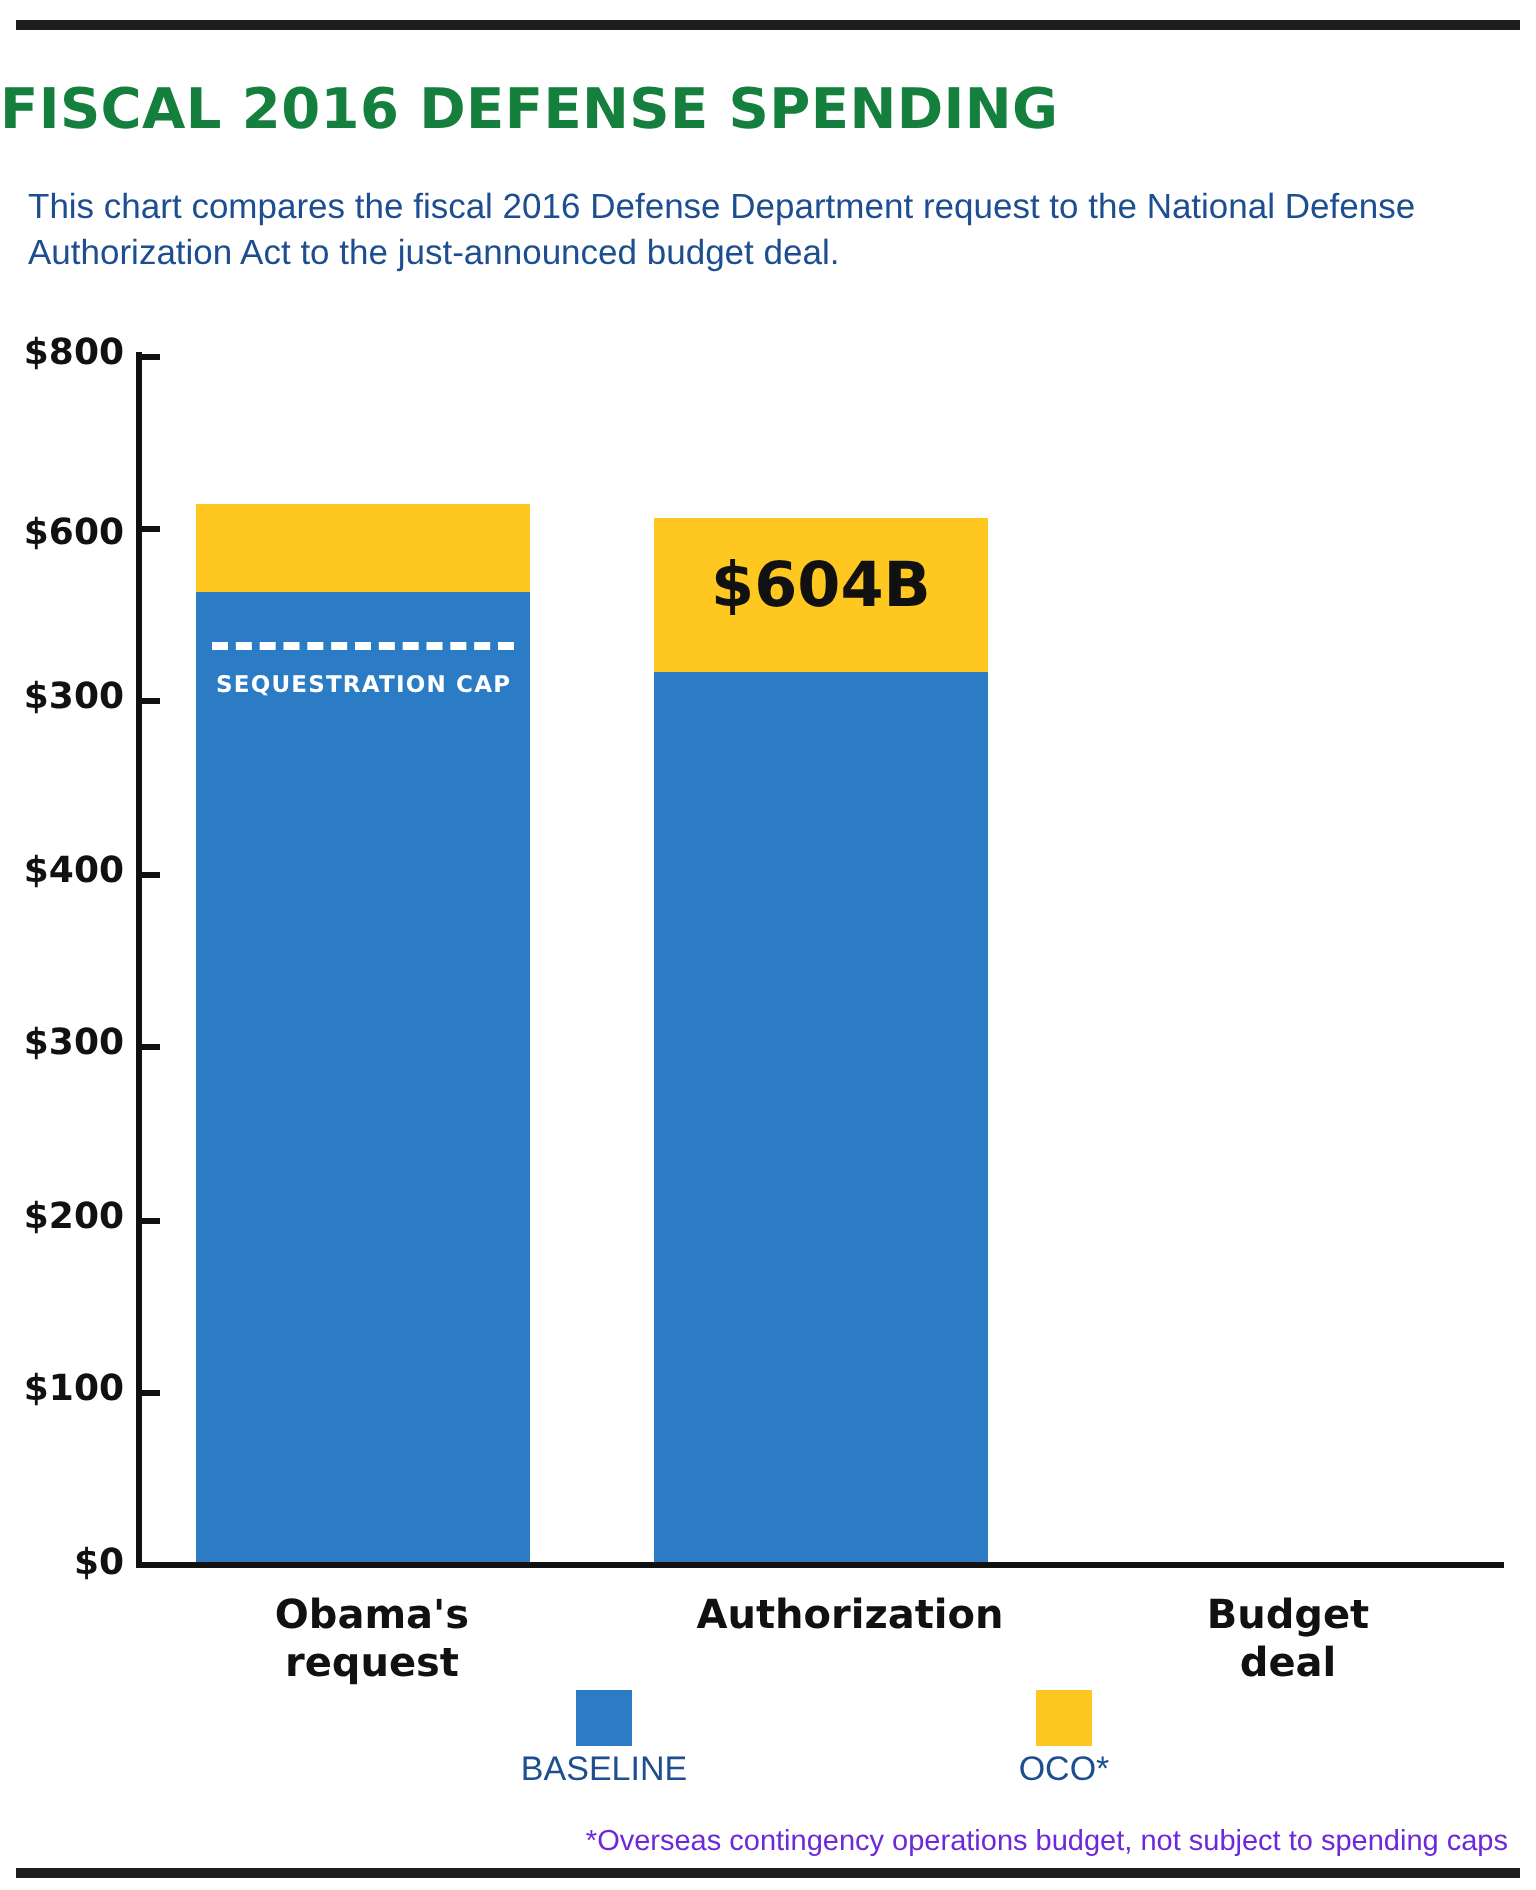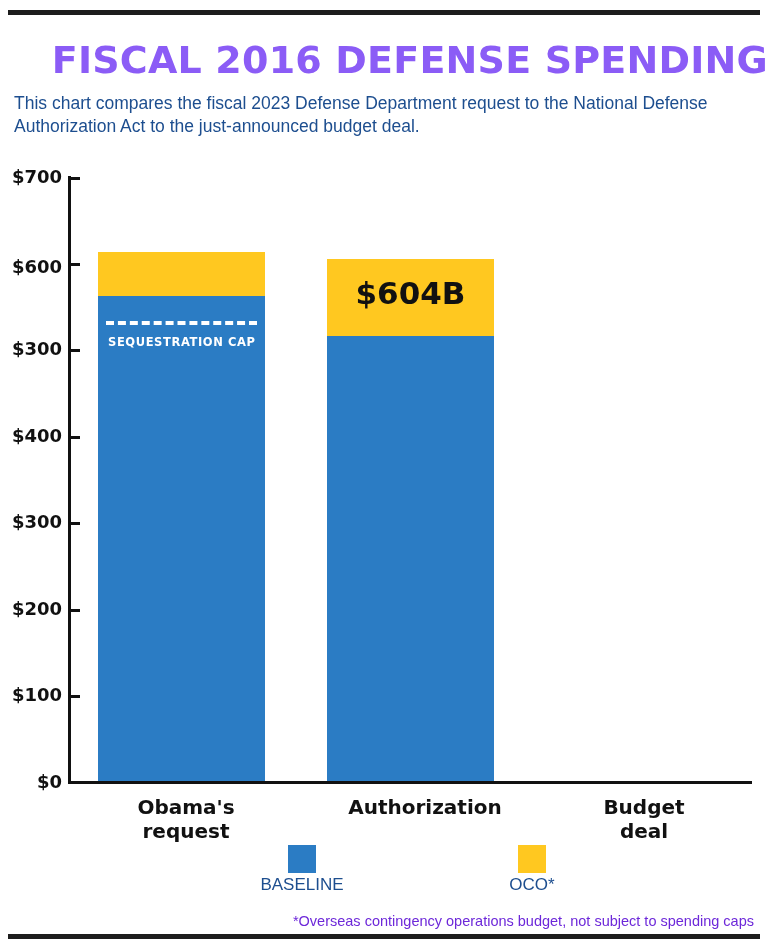--- a/index.html
+++ b/index.html
@@ -37,25 +37,25 @@
     bottom: 6px;
     height: 5px;
     background: #1d1d1d;
   }
 
   .title {
     position: absolute;
     left: 0;
     right: 0;
     top: 38px;
-    text-align: right;
-    font-size: 38px;
+    text-align: left;
+    font-size: 28px;
     font-weight: bold;
     letter-spacing: 0.2px;
-    color: #8b5cf6;
+    color: #15803d;
     font-family: "DejaVu Sans", sans-serif;
   }
   .subtitle {
     position: absolute;
     left: 14px;
     right: 14px;
     top: 92px;
     font-size: 17.5px;
     line-height: 1.3;
     color: #1d4e8f;
@@ -191,27 +191,27 @@
 </style>
 </head>
 <body>
 
 <div id="page">
 
   <div class="rule-top"></div>
   <div class="rule-bottom"></div>
 
   <div class="title">FISCAL 2016 DEFENSE SPENDING</div>
-  <div class="subtitle">This chart compares the fiscal 2023 Defense Department request to the National Defense Authorization Act to the just-announced budget deal.</div>
+  <div class="subtitle">This chart compares the fiscal 2016 Defense Department request to the National Defense Authorization Act to the just-announced budget deal.</div>
 
   <div class="plot">
     <div class="axis-line-y"></div>
     <div class="axis-line-x"></div>
 
-    <div class="ytick" style="top:-10px;">$700</div>
+    <div class="ytick" style="top:-10px;">$800</div>
     <div class="ytick-mark" style="top:1px;"></div>
 
     <div class="ytick" style="top:80px;">$600</div>
     <div class="ytick-mark" style="top:87px;"></div>
 
     <div class="ytick" style="top:162px;">$300</div>
     <div class="ytick-mark" style="top:173px;"></div>
 
     <div class="ytick" style="top:249px;">$400</div>
     <div class="ytick-mark" style="top:260px;"></div>

